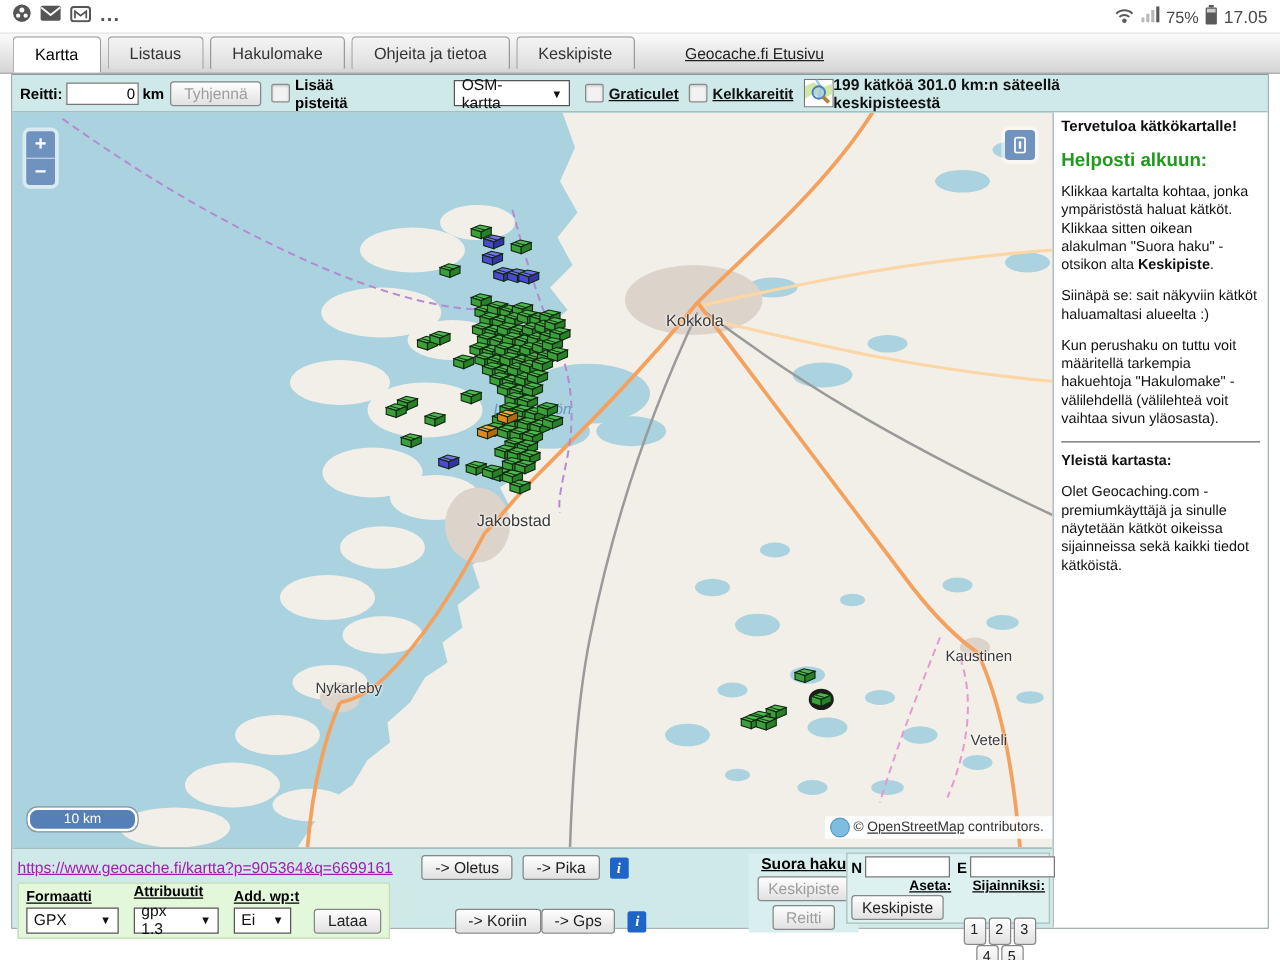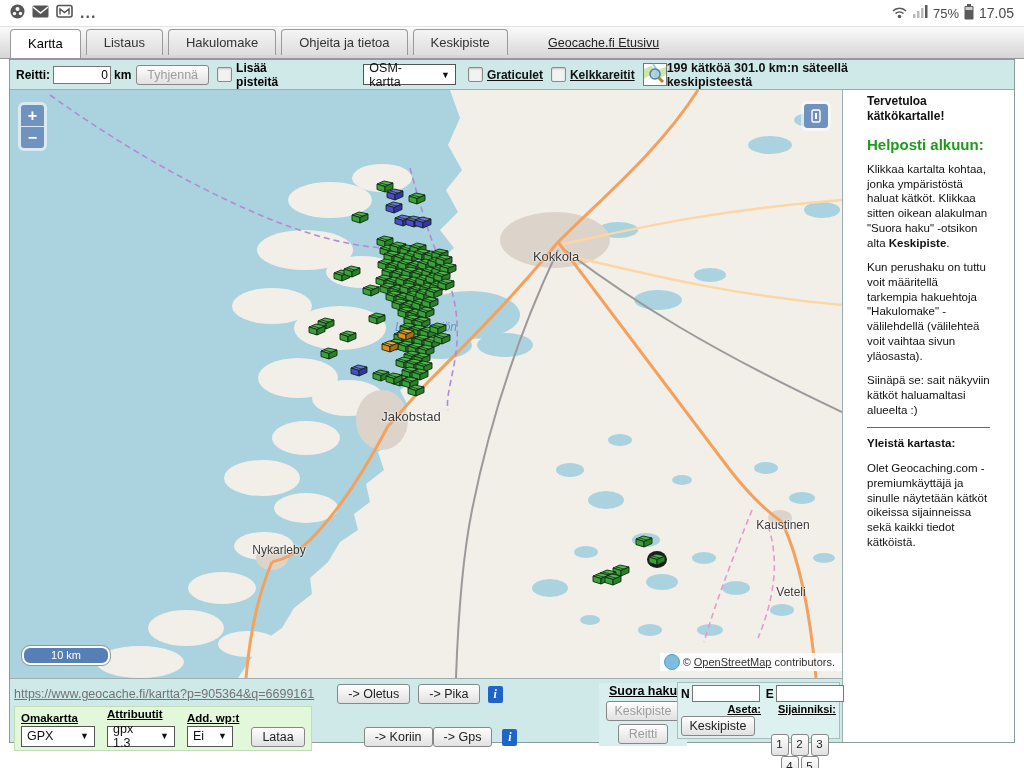--- a/index.html
+++ b/index.html
@@ -40,32 +40,32 @@
   .zoomctl{position:absolute;left:8px;top:12px;background:rgba(255,255,255,.55);padding:3px;border-radius:6px;}
   .zbtn{width:23px;height:21px;background:#7092bf;color:#fff;font-weight:bold;display:flex;align-items:center;justify-content:center;font-size:16px;line-height:1;cursor:pointer;}
   .zbtn.zin{border-radius:3px 3px 0 0;border-bottom:1px solid #dde8f2;}
   .zbtn.zout{border-radius:0 0 3px 3px;}
   .layerbtn{position:absolute;right:14px;top:14px;width:24px;height:24px;background:#7092bf;border-radius:3px;outline:3px solid rgba(255,255,255,.5);display:flex;align-items:center;justify-content:center;cursor:pointer;}
   .scalebar{position:absolute;left:12px;bottom:13px;width:84px;height:15px;background:#567fb8;border:2px solid #fff;outline:1px solid #8899aa;border-radius:8px;color:#fff;font-size:11px;text-align:center;line-height:15px;}
   .attrib{position:absolute;right:0;bottom:7px;background:rgba(255,255,255,.88);padding:1px 7px 1px 4px;font-size:11px;color:#333;display:flex;align-items:center;gap:3px;}
   .attrib a{color:#333;text-decoration:underline;}
   .attrib .osmlogo{width:14px;height:14px;border-radius:50%;background:#7ebde0;border:1px solid #5a9cc4;flex:0 0 auto;}
   
-  .sidebar{flex:1;background:#fff;border-left:1px solid #9ab0b0;padding:4px 24px;font-size:11.5px;line-height:1.28;color:#111;box-sizing:border-box;overflow:hidden;}
+  .sidebar{flex:1;background:#fff;border-left:1px solid #9ab0b0;padding:4px 6px;font-size:11.5px;line-height:1.28;color:#111;box-sizing:border-box;overflow:hidden;}
   .sidebar .welcome{font-weight:bold;font-size:12px;}
   .sidebar h2{color:#1f9a1f;font-size:15px;margin:10px 0 8px;}
   .sidebar p{margin:0 0 10px;}
   .sidebar hr{border:none;border-top:1px solid #666;margin:6px 0 8px;}
   .sidebar .sect{font-weight:bold;margin:0 0 10px;}
   
   .bottomrow{display:flex;height:64px;}
   .bottom-left{width:832px;background:#cfe9e9;border-top:1px solid #9ab0b0;position:relative;box-sizing:border-box;flex:0 0 auto;font-size:12px;}
   .bottom-right{flex:1;background:#fff;border-left:1px solid #9ab0b0;}
   .b-row1{display:flex;align-items:center;padding:5px 4px 2px 4px;}
-  .permalink{font-size:12.5px;color:#737373;text-decoration:underline;margin-right:16px;white-space:nowrap;}
+  .permalink{font-size:12.5px;color:#a21caf;text-decoration:underline;margin-right:16px;white-space:nowrap;}
   .infoicon{width:15px;height:17px;background:#1f64c8;color:#fff;font:italic bold 12px "Liberation Serif",serif;display:inline-flex;align-items:center;justify-content:center;border-radius:2px;flex:0 0 auto;}
   .b-row2{display:flex;align-items:flex-end;padding:0 4px;}
   .exportpanel{background:#e3f7da;border:1px solid #c2dcb6;padding:1px 6px 3px;display:flex;gap:12px;align-items:flex-end;}
   .exp-col .hd{font-weight:bold;text-decoration:underline;font-size:11.5px;margin-bottom:2px;}
   .suora{position:absolute;left:589px;top:4px;width:88px;text-align:center;background:#d9efef;padding:1px 0 2px;}
   .suora .hd{font-weight:bold;text-decoration:underline;font-size:12.5px;margin-bottom:3px;}
   .suora .btn{display:block;margin:3px auto 0;}
   .nepanel{position:absolute;left:667px;right:2px;top:3px;bottom:3px;background:#ddf1f1;border:1px solid #aabdbd;padding:2px 3px;box-sizing:border-box;}
   .nepanel .r1{display:flex;align-items:center;gap:2px;}
   .ne-input{width:62px;height:15px;border:1px solid #777;background:#fff;font-size:12px;padding:0 2px;}
@@ -907,40 +907,40 @@
         <span>©</span>
         <a>OpenStreetMap</a>
         <span>contributors.</span>
       </div>
     </div>
 
     <div class="sidebar">
       <div class="welcome">Tervetuloa kätkökartalle!</div>
       <h2>Helposti alkuun:</h2>
       <p><span>Klikkaa kartalta kohtaa, jonka ympäristöstä haluat kätköt. Klikkaa sitten oikean alakulman "Suora haku" -otsikon alta </span><b>Keskipiste</b><span>.</span></p>
+      <p>Siinäpä se: sait näkyviin kätköt haluamaltasi alueelta :)</p>
       <p>Kun perushaku on tuttu voit määritellä tarkempia hakuehtoja "Hakulomake" -välilehdellä (välilehteä voit vaihtaa sivun yläosasta).</p>
-      <p>Siinäpä se: sait näkyviin kätköt haluamaltasi alueelta :)</p>
       <hr>
       <div class="sect">Yleistä kartasta:</div>
       <p>Olet Geocaching.com - premiumkäyttäjä ja sinulle näytetään kätköt oikeissa sijainneissa sekä kaikki tiedot kätköistä.</p>
     </div>
   </div>
 
   <div class="bottomrow">
     <div class="bottom-left">
       <div class="b-row1">
         <a class="permalink">https://www.geocache.fi/kartta?p=905364&amp;q=6699161</a>
         <span class="btn" style="margin-left:7px;">-&gt; Oletus</span>
         <span class="btn" style="margin-left:8px;">-&gt; Pika</span>
         <span class="infoicon" style="margin-left:8px;">i</span>
       </div>
       <div class="b-row2">
         <div class="exportpanel">
           <div class="exp-col">
-            <div class="hd">Omakartta</div>
+            <div class="hd">Formaatti</div>
             <span class="sel" style="width:62px;">
                 <span>GPX</span>
                 <span class="arr">▼</span>
               </span>
           </div>
           <div class="exp-col">
             <div class="hd">Attribuutit</div>
             <span class="sel" style="width:56px;">
                 <span>gpx 1.3</span>
                 <span class="arr">▼</span>

